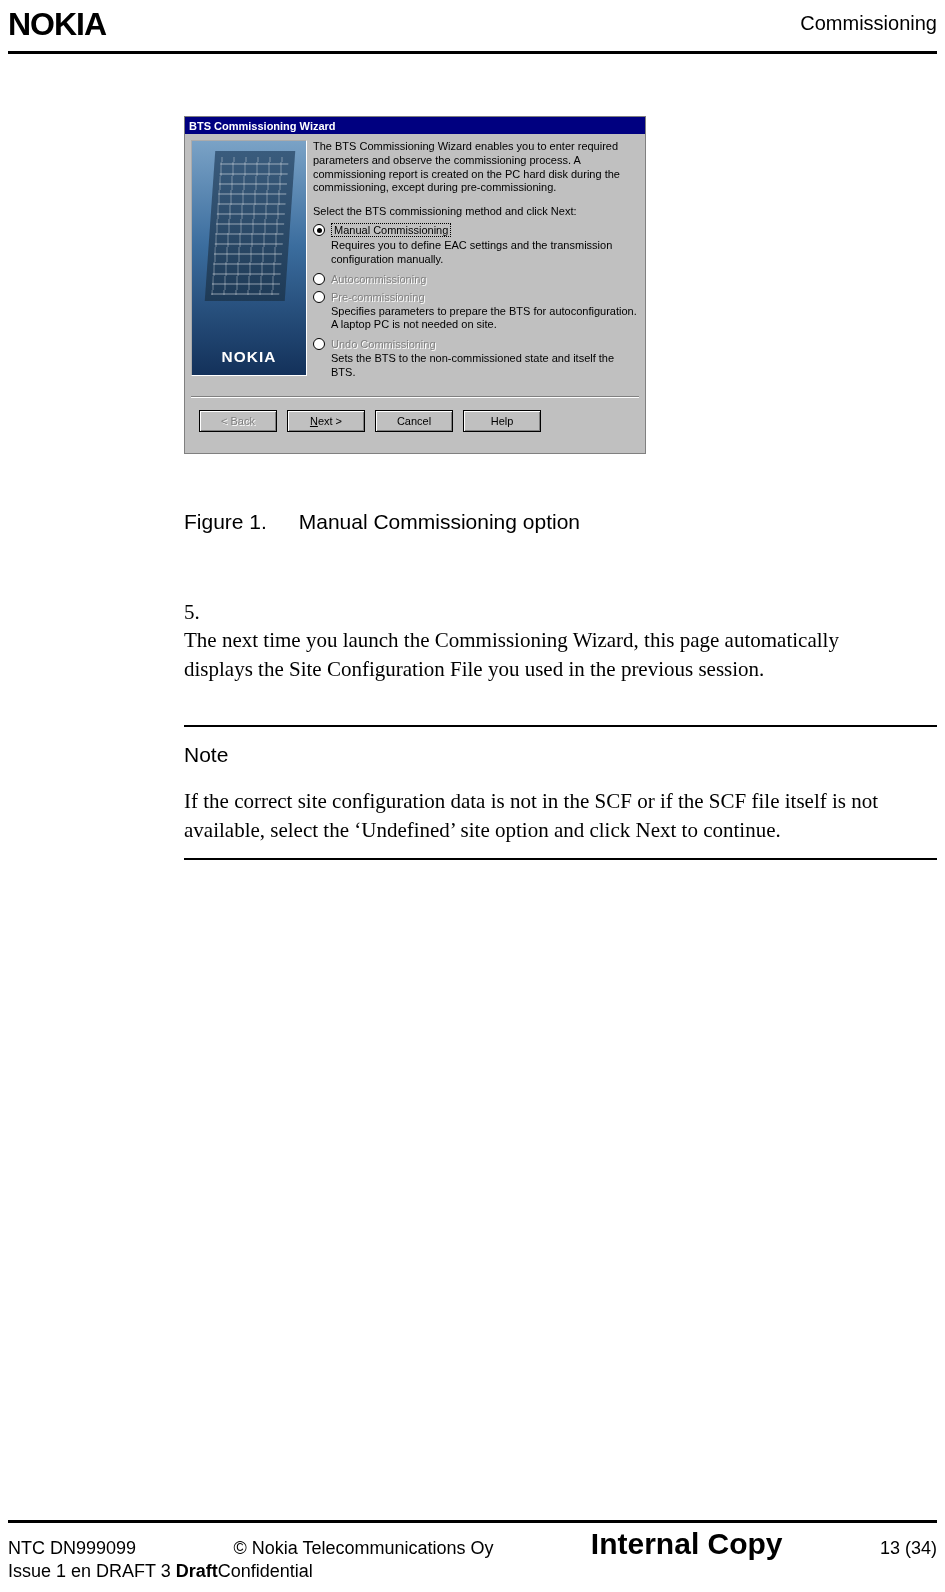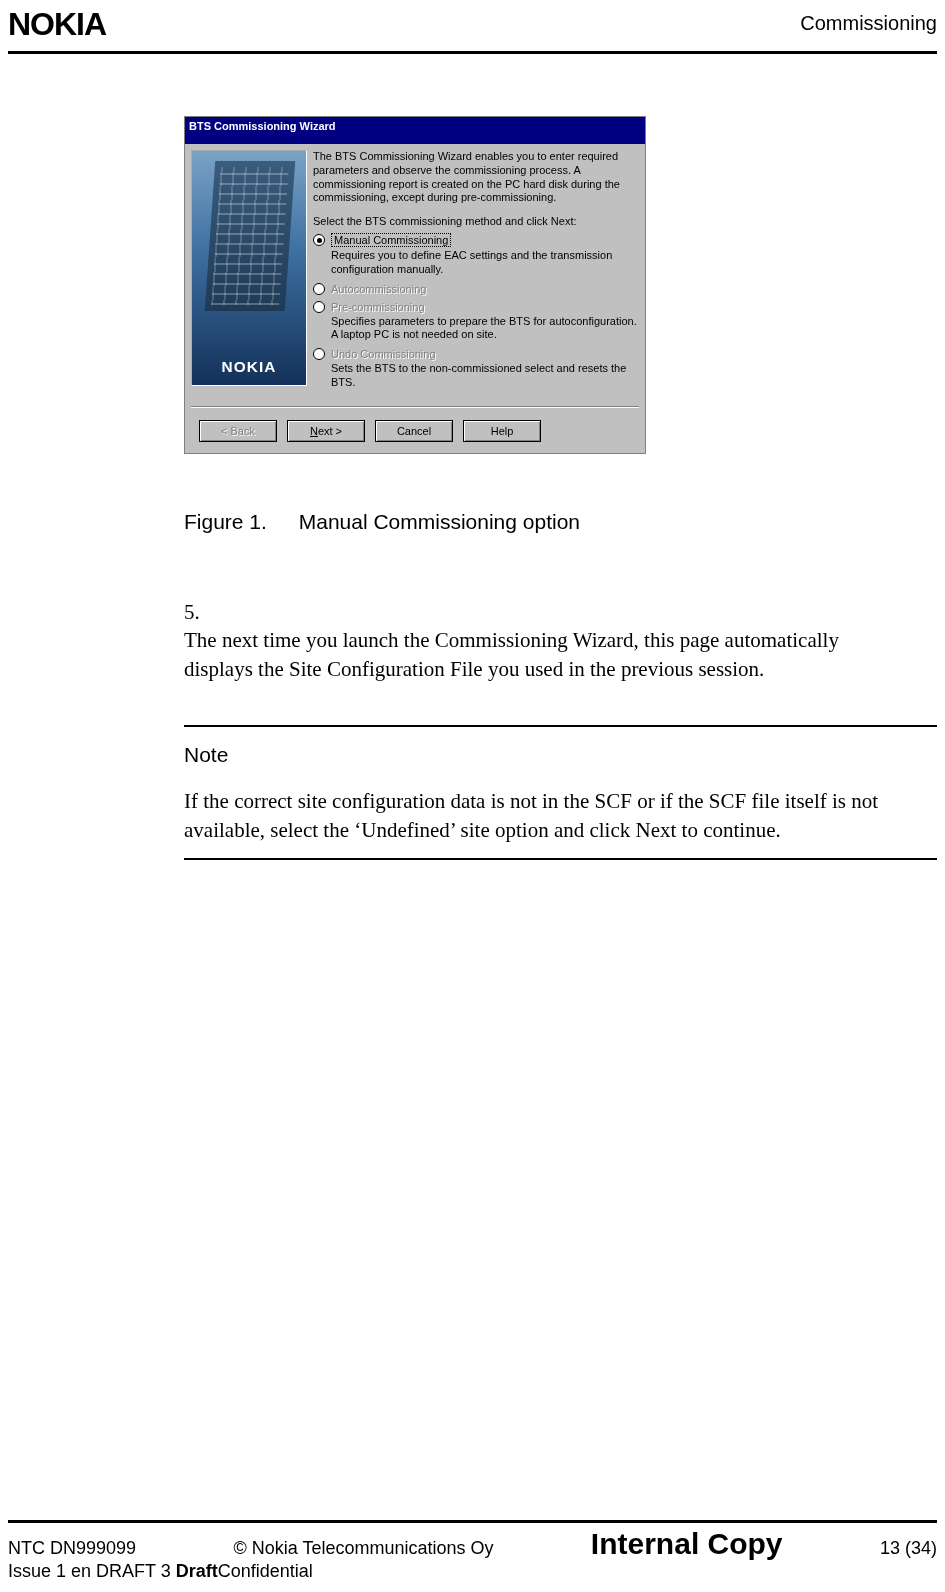--- a/index.html
+++ b/index.html
@@ -10,21 +10,21 @@
   .hdr { position: absolute; top: 6px; left: 8px; right: 8px; }
   .hdr .logo { font-family: Arial, Helvetica, sans-serif; font-size: 32px; font-weight: 900; letter-spacing: -1px; transform: scaleX(1.15); transform-origin: left; }
   .hdr .section { position: absolute; right: 0; top: 6px; font-family: Arial, Helvetica, sans-serif; font-size: 20px; }
   .hdr-rule { margin-top: 8px; border: none; border-top: 3px solid #000; }
 
   
   .col { position: absolute; left: 184px; right: 8px; top: 116px; }
 
   
   .dlg { position: relative; width: 462px; height: 338px; border: 1px solid #808080; background: #c0c0c0; font-family: "MS Sans Serif", Tahoma, Arial, sans-serif; font-size: 11px; }
-  .dlg .titlebar { background: #000080; color: #fff; height: 27px; line-height: 18px; padding: 0 4px; font-weight: bold; font-size: 11px; }
+  .dlg .titlebar { background: #000080; color: #fff; height: 17px; line-height: 18px; padding: 0 4px; font-weight: bold; font-size: 11px; }
   .dlg .body { display: flex; padding: 6px; gap: 6px; }
   .dlg .side { width: 116px; height: 236px; position: relative; background: linear-gradient(180deg, #7aa2c6 0%, #3b6d9e 45%, #13315a 100%); border: 1px inset #fff; overflow: hidden; }
   .dlg .side .bld { position: absolute; left: 18px; top: 10px; width: 80px; height: 150px; background: linear-gradient(180deg, #3a5c7d, #1e3a56); transform: skewX(-4deg); }
   .dlg .side .bld::before { content:""; position:absolute; inset:6px; background: repeating-linear-gradient(0deg, rgba(255,255,255,.25) 0 2px, transparent 2px 10px), repeating-linear-gradient(90deg, rgba(255,255,255,.18) 0 2px, transparent 2px 12px); }
   .dlg .side .brand { position: absolute; bottom: 10px; width: 100%; text-align: center; color: #fff; font-weight: 900; letter-spacing: 1px; font-size: 14px; transform: scaleX(1.1); }
   .dlg .right { flex: 1; }
   .dlg .intro { line-height: 1.25; }
   .dlg .sel { margin-top: 10px; }
   .dlg .opt { display: flex; align-items: center; gap: 6px; margin-top: 6px; }
   .dlg .opt.sel-opt .lbl { border: 1px dotted #000; padding: 0 2px; }
@@ -100,21 +100,21 @@
           <div class="opt">
             <span class="radio"></span>
             <span class="lbl dis">Pre-commissioning</span>
           </div>
           <div class="desc">Specifies parameters to prepare the BTS for autoconfiguration. A laptop PC is not needed on site.</div>
 
           <div class="opt">
             <span class="radio"></span>
             <span class="lbl dis">Undo Commissioning</span>
           </div>
-          <div class="desc">Sets the BTS to the non-commissioned select and resets the BTS.</div>
+          <div class="desc">Sets the BTS to the non-commissioned state and itself the BTS.</div>
         </div>
       </div>
       <div class="sep"></div>
       <div class="btns">
         <span class="btn dis">&lt; Back</span>
         <span class="btn">
             <span class="ul">N</span>
             <span>ext &gt;</span>
           </span>
         <span class="btn">Cancel</span>

